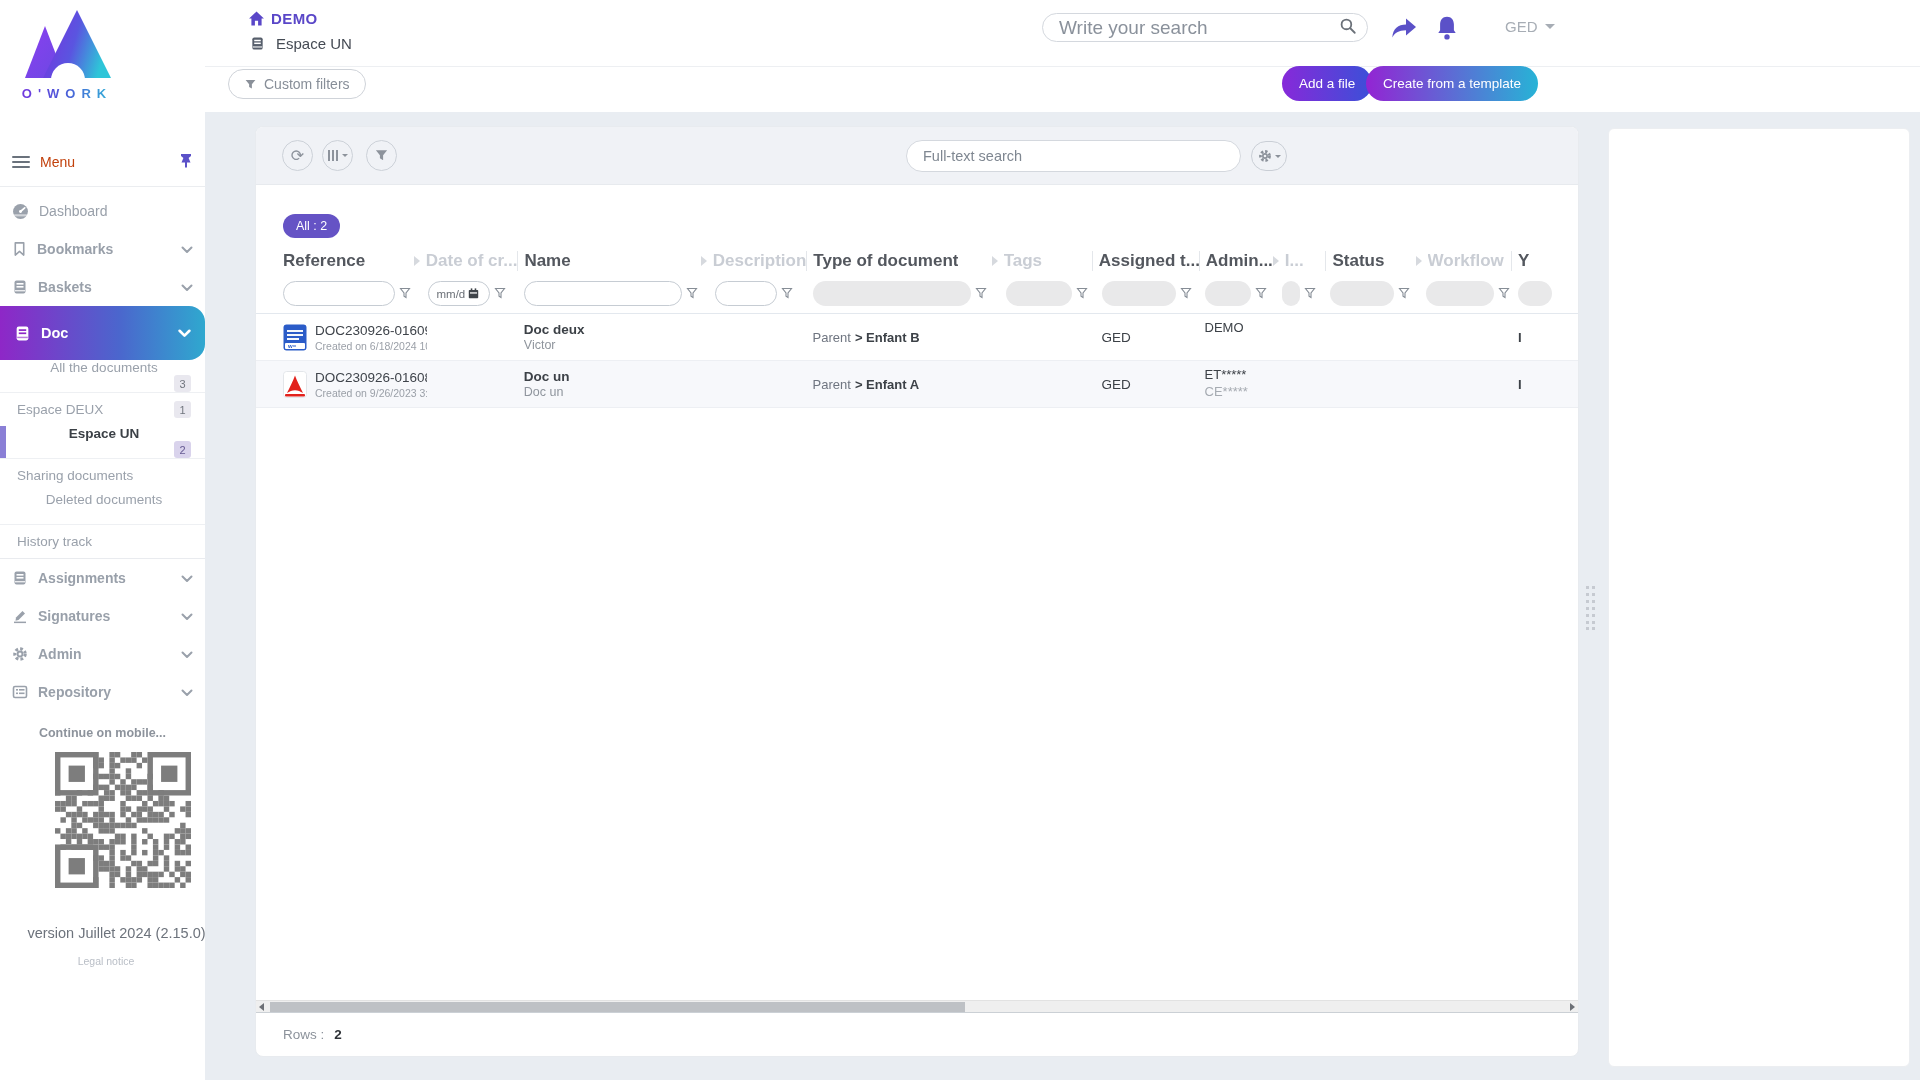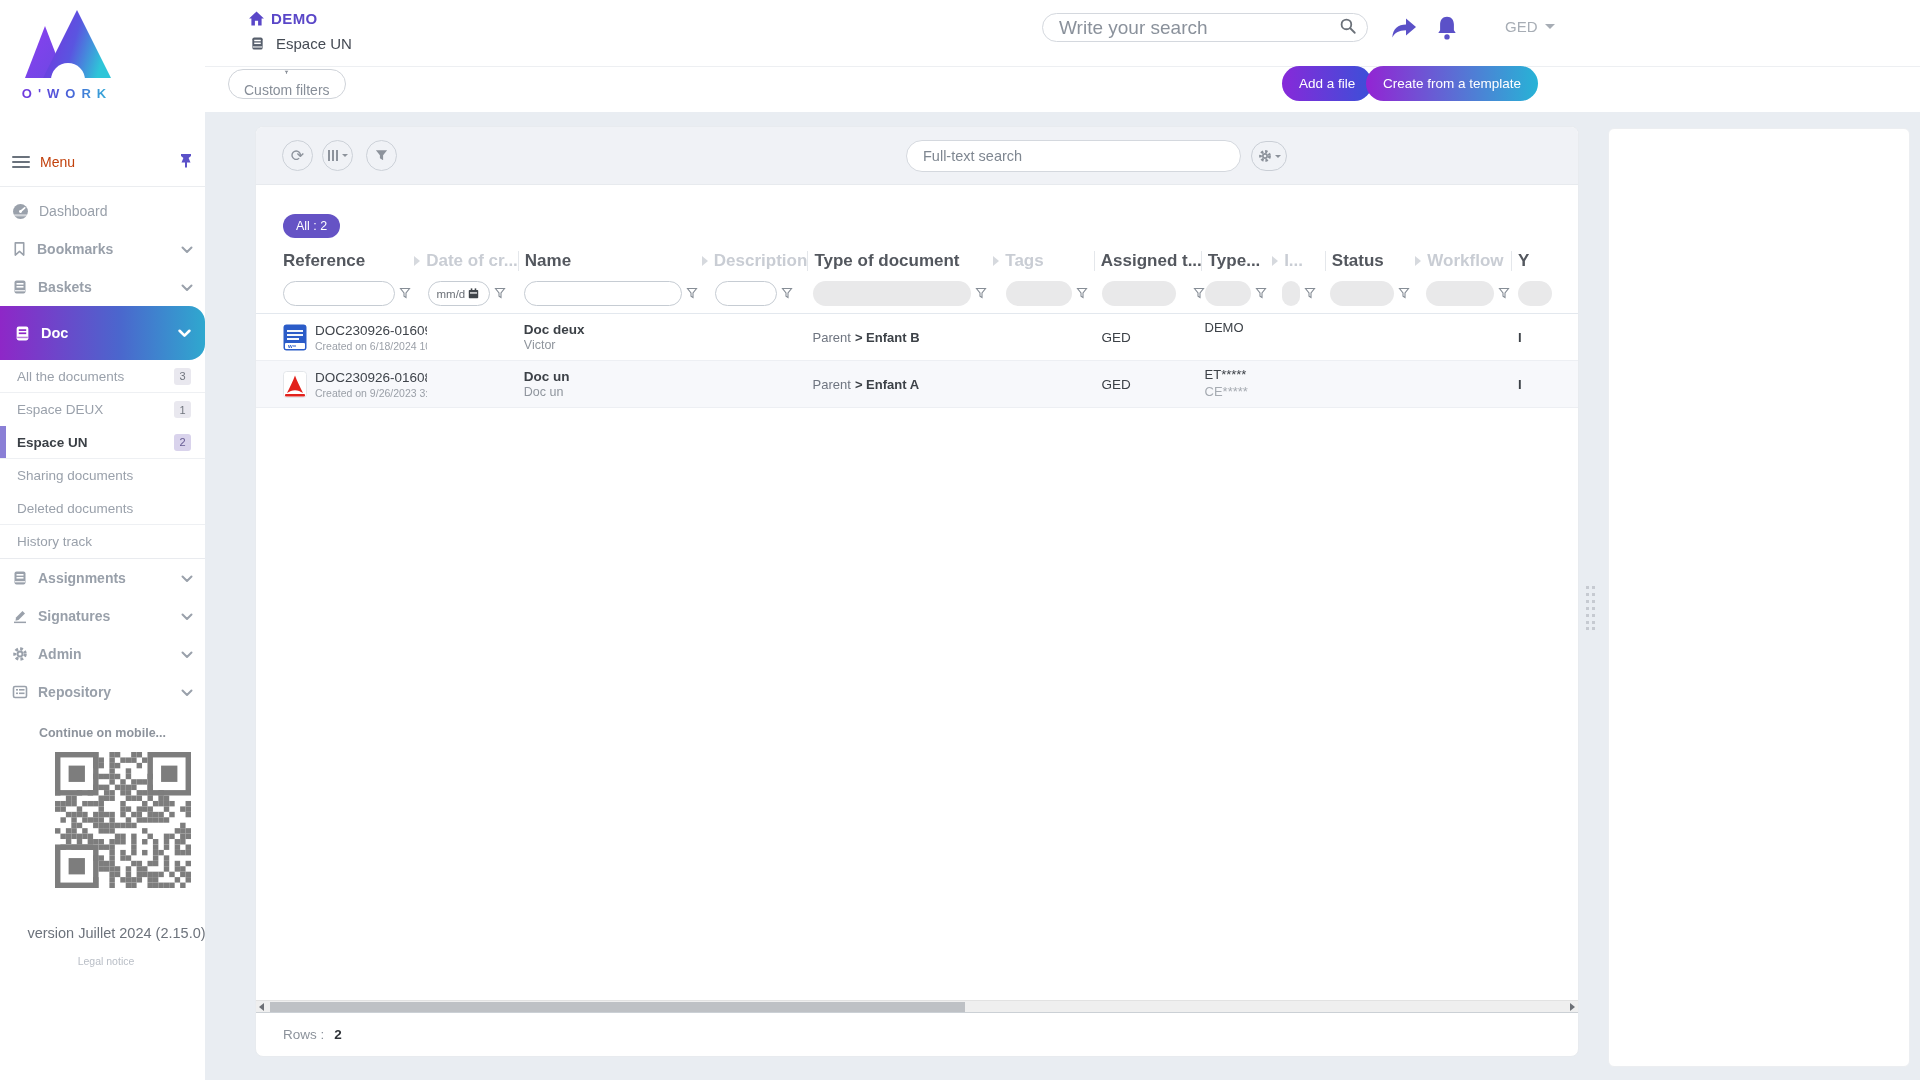--- a/index.html
+++ b/index.html
@@ -21,21 +21,21 @@
   .nav-item { height:38px; display:flex; align-items:center; padding:0 12px; cursor:pointer; }
   .nav-item .nlabel { margin-left:10px; font-size:14px; color:#99a0aa; font-weight:700; }
   .nav-item.reg .nlabel { font-weight:400; }
   .nav-item .chev { margin-left:auto; }
   .nav-doc { height:54px; display:flex; align-items:center; padding:0 14px; background:linear-gradient(90deg,#8e27c7 0%,#4b66cd 58%,#2fa8cf 100%); border-radius:0 16px 16px 0; cursor:pointer; }
   .nav-doc .nlabel { margin-left:10px; font-size:14.5px; color:#fff; font-weight:700; }
   .nav-doc .chev { margin-left:auto; }
 
   .submenu { width:205px; }
   .sub-item { height:33px; display:flex; align-items:center; padding:0 14px 0 17px; font-size:13.5px; color:#9aa1ab; cursor:pointer; position:relative; }
-  .sub-item.hairline { border-bottom:1px solid #eef0f3; }
+  .sub-item.hairline { border-bottom:1px solid #eef0f3;flex-direction:column; }
   .sub-item.active { color:#3b4046; font-weight:700; }
   .sub-item.active .bar { position:absolute; left:0; top:0; width:6px; height:100%; background:#8a7fd6; }
   .count-badge { margin-left:auto; min-width:17px; height:17px; padding:0 4px; border-radius:3px; background:#e9e8ef; color:#70757e; font-size:11px; font-weight:400; display:flex; align-items:center; justify-content:center; }
   .sub-item.active .count-badge { background:#d9d3ec; color:#655a92; }
   .submenu-end { border-bottom:1px solid #e9ebef; }
 
   .mobile-hint { position:absolute; left:0; top:726px; width:205px; text-align:center; font-size:12.5px; color:#8d939c;font-weight:bold; }
   .qr-wrap { position:absolute; left:55px; top:752px; width:136px; height:136px; }
   .version { position:absolute; left:0; top:925px; width:212px; text-align:center; font-size:14.5px; color:#6d737c;padding-left:21px; }
   .legal { position:absolute; left:0; top:955px; width:212px; text-align:center; font-size:10.5px; color:#b9bec6; cursor:pointer; }
@@ -49,21 +49,21 @@
   .crumb-page span { font-size:15px; color:#454b54; }
   .global-search { position:absolute; left:837px; top:13px; width:326px; height:29px; border:1px solid #d4d8de; border-radius:15px; background:#fff; display:flex; align-items:center; padding:0 10px 0 16px; }
   .global-search input { flex:1; border:none; outline:none; font-size:19px; color:#5a6069; font-family:"Liberation Sans",sans-serif; background:transparent; }
   .global-search input::placeholder { color:#8a919b; }
   .icon-btn { position:absolute; cursor:pointer; }
   .account { position:absolute; left:1300px; top:18px; display:flex; align-items:center; gap:7px; cursor:pointer; }
   .account span { font-size:15px; color:#a7adb5; }
   .caret { width:0; height:0; border-left:5px solid transparent; border-right:5px solid transparent; border-top:5px solid #a7adb5; }
 
   .tb-row2 { position:relative; height:45px; }
-  .custom-filters { position:absolute; left:23px; top:2px; height:30px; border:1px solid #cfd3d9; border-radius:16px; background:#fff; display:flex; align-items:center; gap:7px; padding:0 15px; font-size:14px; color:#878e98; cursor:pointer;flex-direction:column; }
+  .custom-filters { position:absolute; left:23px; top:2px; height:30px; border:1px solid #cfd3d9; border-radius:16px; background:#fff; display:flex; align-items:center; gap:7px; padding:0 15px; font-size:14px; color:#878e98; cursor:pointer; }
   .btn-grad { position:absolute; top:-1px; height:35px; border:none; border-radius:18px; color:#fff; font-size:13.5px; font-family:"Liberation Sans",sans-serif; padding:0 17px; cursor:pointer; }
   .btn-add { left:1077px; background:linear-gradient(90deg,#8729d9,#3b50d8); }
   .btn-template { left:1161px; background:linear-gradient(90deg,#9324d3,#27b3d6); }
 
   
   .card { position:absolute; left:255px; top:126px; width:1324px; height:931px; background:#fff; border:1px solid #e8ebef; border-radius:8px; overflow:hidden; display:flex; flex-direction:column; }
   .strip { position:relative; height:58px; background:#f0f2f6; border-bottom:1px solid #e7eaee; flex:none; }
   .circle-btn { position:absolute; top:13px; width:31px; height:31px; border:1px solid #ccd1d8; border-radius:50%; background:transparent; display:flex; align-items:center; justify-content:center; cursor:pointer; color:#8d939c; }
   .cb-refresh { left:26px; font-size:16px; }
   .cb-columns { left:66px; }
@@ -106,21 +106,21 @@
   .name-sub { font-size:12.5px; color:#8f959d; margin-top:1px; }
   .type-parent { font-size:13px; color:#6f7580; }
   .type-child { font-size:13px; font-weight:700; color:#3c4147; margin-left:4px; white-space:nowrap; }
   .assigned { font-size:13.5px; color:#3c4147; }
   .comp-cell { align-items:flex-start; padding-top:6px; }
   .comp-main { font-size:13px; color:#3c4147; }
   .comp-sub { font-size:13px; color:#a6abb2; margin-top:2px; }
   .extra-cell { font-size:13px; font-weight:700; color:#3c4147; }
 
   .c0{width:150px;} .c1{width:100px;} .c2{width:198px;} .c3{width:102px;}
-  .c4{width:200px;} .c5{width:100px;} .c6{width:107px;justify-content:space-between;} .c7{width:80px;}
+  .c4{width:200px;} .c5{width:100px;} .c6{width:107px;} .c7{width:80px;}
   .c8{width:50px;} .c9{width:100px;} .c10{width:95px;} .c11{width:60px; flex:none;}
 
   .file-tile { width:24px; height:27px; border-radius:3px; flex:none; }
 
   .spacer { flex:1; }
   .hscroll { position:relative; height:13px; background:#efefef; border-top:1px solid #e2e2e2; border-bottom:1px solid #cbd0d5; flex:none; }
   .hthumb { position:absolute; left:14px; top:1px; width:695px; height:10px; background:#bec1c5; cursor:pointer; }
   .sarrow { position:absolute; top:2px; width:0; height:0; cursor:pointer; }
   .sarrow.left { left:3px; border-top:4px solid transparent; border-bottom:4px solid transparent; border-right:5px solid #6d7076; }
   .sarrow.right { right:3px; border-top:4px solid transparent; border-bottom:4px solid transparent; border-left:5px solid #6d7076; }
@@ -658,21 +658,21 @@
       </div>
     <div class="hcell c5 muted">
         <span class="hlabel">Tags</span>
         <span class="hsep vline"></span>
       </div>
     <div class="hcell c6">
         <span class="hlabel">Assigned t...</span>
         <span class="hsep vline"></span>
       </div>
     <div class="hcell c7">
-        <span class="hlabel">Type...</span>
+        <span class="hlabel">Admin...</span>
         <span class="hsep tri"></span>
       </div>
     <div class="hcell c8 muted">
         <span class="hlabel">I...</span>
         <span class="hsep vline"></span>
       </div>
     <div class="hcell c9">
         <span class="hlabel">Status</span>
         <span class="hsep tri"></span>
       </div>

